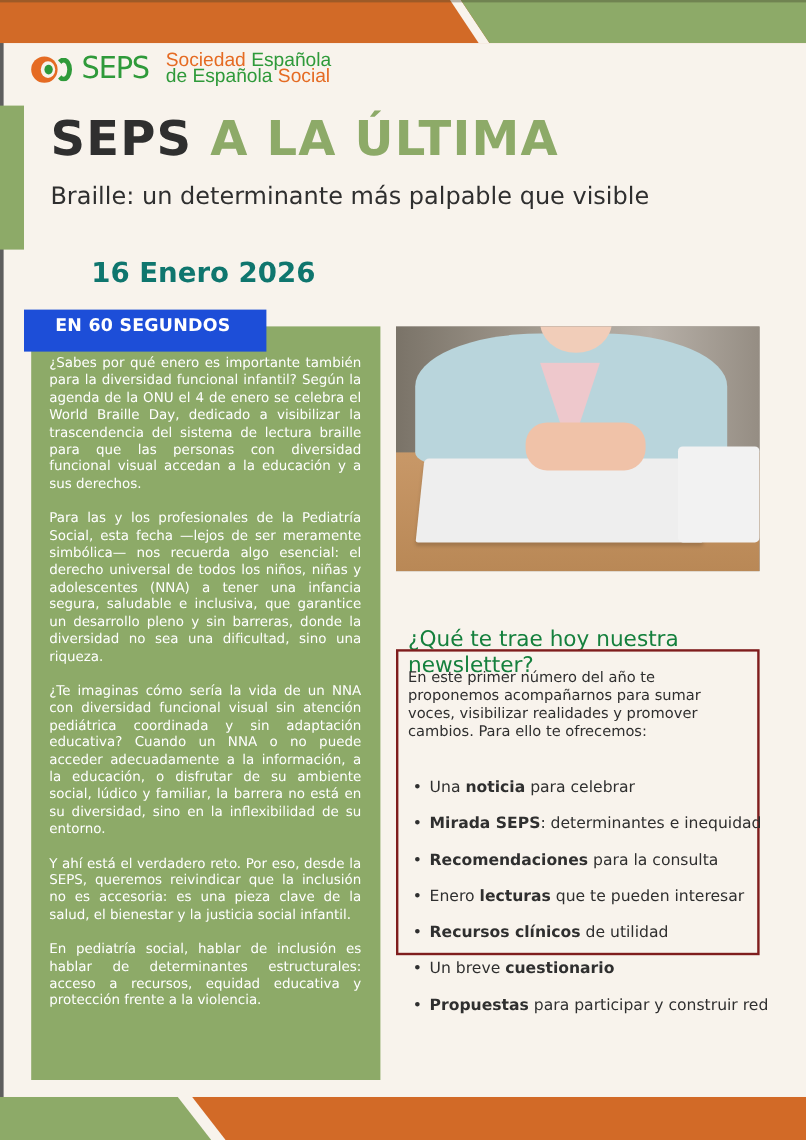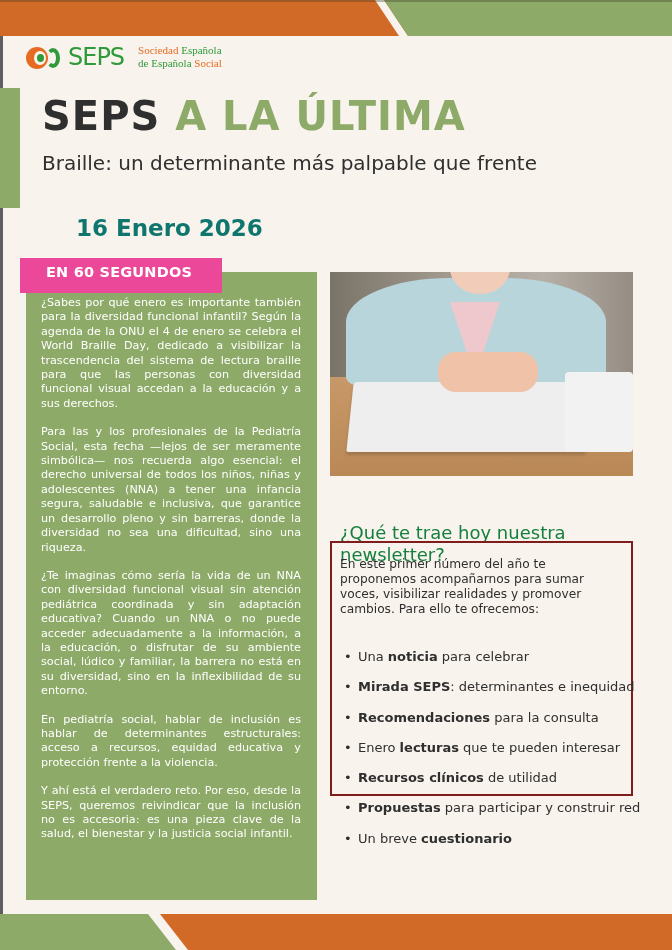--- a/index.html
+++ b/index.html
@@ -32,37 +32,37 @@
     .logo { position: absolute; left: 24px; top: 42px; display: flex; align-items: center; }
     .logo-mark { width: 42px; height: 30px; position: relative; }
     .logo-mark .o1 { position: absolute; left: 2px; top: 5px; width: 22px; height: 22px; border-radius: 50%; background: #e56b23; }
     .logo-mark .o2 { position: absolute; left: 10px; top: 9px; width: 12px; height: 14px; border-radius: 50%; background: #f8f3ec; }
     .logo-mark .o3 { position: absolute; left: 13px; top: 12px; width: 7px; height: 8px; border-radius: 50%; background: #2f9a3a; }
     .logo-mark .o4 { position: absolute; left: 22px; top: 6px; width: 14px; height: 20px; border-radius: 50%; border: 4px solid #2f9a3a; border-left-color: transparent; }
     .logo-word {
       font-family: "DejaVu Sans", sans-serif; font-size: 24px; color: #2f9a3a; letter-spacing: -1px;
       margin-left: 2px; transform: scaleY(1.05); font-weight: normal;
     }
-    .logo-text { margin-left: 14px; line-height: 13px; font-family: Liberation Serif, serif; font-size: 11px; }
+    .logo-text { margin-left: 14px; line-height: 13px; font-family: Liberation Sans, sans-serif; font-size: 16px; }
     .logo-text .or { color: #e56b23; }
     .logo-text .gr { color: #2f9a3a; }
 
     
     .accent-bar { position: absolute; left: 0; top: 88px; width: 20px; height: 120px; background: #8daa68; }
 
     .title { position: absolute; left: 42px; top: 93px; font-size: 40px; letter-spacing: 1px; font-family: "DejaVu Sans", sans-serif; font-weight: bold; }
     .title .dark { color: #2f2f2f; }
     .title .green { color: #8daa68; }
     .subtitle { position: absolute; left: 42px; top: 151px; font-size: 20px; color: #2f2f2f; }
     .date { position: absolute; left: 48px; top: 215px; font-size: 23px; font-weight: bold; color: #0f766e; margin-left: 28px; }
 
     
     .green-box { position: absolute; left: 26px; top: 272px; width: 291px; height: 628px; background: #8daa68; }
     .sixty-label {
-      position: absolute; left: 20px; top: 258px; width: 202px; height: 35px; background: #ec4899;
+      position: absolute; left: 20px; top: 258px; width: 202px; height: 35px; background: #1d4ed8;
       color: #fff; font-weight: bold; font-size: 14.5px; padding: 6px 0 0 26px; letter-spacing: 0.2px;
     }
     .left-text { position: absolute; left: 41px; top: 296px; width: 260px; color: #ffffff; font-size: 11.2px; line-height: 14.4px; text-align: justify; }
     .left-text p { margin-bottom: 14px; }
 
     
     .photo { position: absolute; left: 330px; top: 272px; width: 303px; height: 204px; overflow: hidden; background: #8c8479; }
     .photo .wall { position: absolute; left:0; top:0; width:100%; height: 120px; background: linear-gradient(90deg,#7a7368 0%,#a39b90 40%,#b7b0a8 70%,#958d83 100%); }
     .photo .table { position: absolute; left:0; top: 105px; width:100%; height: 99px; background: linear-gradient(180deg,#c89868 0%,#b98856 100%); }
     .photo .sweater { position: absolute; left: 16px; top: 6px; width: 260px; height: 110px; border-radius: 40% 40% 10% 10%; background: #b9d5dc; }
@@ -110,31 +110,31 @@
     <div><span class="gr">de Española</span> <span class="or">Social</span></div>
   </div>
 </div>
 
 <div class="accent-bar"></div>
 
 <h1 class="title">
   <span class="dark">SEPS</span>
   <span class="green">A LA ÚLTIMA</span>
 </h1>
-<div class="subtitle">Braille: un determinante más palpable que frente</div>
+<div class="subtitle">Braille: un determinante más palpable que visible</div>
 <div class="date">16 Enero 2026</div>
 
 <div class="green-box"></div>
 <div class="sixty-label">EN 60 SEGUNDOS</div>
 <div class="left-text">
   <p>¿Sabes por qué enero es importante también para la diversidad funcional infantil? Según la agenda de la ONU el 4 de enero se celebra el World Braille Day, dedicado a visibilizar la trascendencia del sistema de lectura braille para que las personas con diversidad funcional visual accedan a la educación y a sus derechos.</p>
   <p>Para las y los profesionales de la Pediatría Social, esta fecha —lejos de ser meramente simbólica— nos recuerda algo esencial: el derecho universal de todos los niños, niñas y adolescentes (NNA) a tener una infancia segura, saludable e inclusiva, que garantice un desarrollo pleno y sin barreras, donde la diversidad no sea una dificultad, sino una riqueza.</p>
   <p>¿Te imaginas cómo sería la vida de un NNA con diversidad funcional visual  sin atención pediátrica coordinada y sin adaptación educativa? Cuando un NNA o no puede acceder adecuadamente a la información, a la educación, o disfrutar de su ambiente social, lúdico y familiar, la barrera no está en su diversidad, sino en la inflexibilidad de su entorno.</p>
+  <p>Y ahí está el verdadero reto. Por eso, desde la SEPS, queremos reivindicar que la inclusión no es accesoria: es una pieza clave de la salud, el bienestar y la justicia social infantil.</p>
   <p>En pediatría social, hablar de inclusión es hablar de determinantes estructurales: acceso a recursos, equidad educativa y protección frente a la violencia.</p>
-  <p>Y ahí está el verdadero reto. Por eso, desde la SEPS, queremos reivindicar que la inclusión no es accesoria: es una pieza clave de la salud, el bienestar y la justicia social infantil.</p>
 </div>
 
 <div class="photo" title="Niña leyendo un libro en braille con las manos sobre la mesa">
   <div class="wall"></div>
   <div class="table"></div>
   <div class="sweater"></div>
   <div class="shirt"></div>
   <div class="face"></div>
   <div class="book"></div>
   <div class="book2"></div>
@@ -144,21 +144,21 @@
 <div class="news-heading">¿Qué te trae hoy nuestra newsletter?</div>
 
 <div class="news-box">
   <div class="news-intro">En este primer número del año te proponemos acompañarnos para sumar voces, visibilizar realidades y promover cambios. Para ello te ofrecemos:</div>
   <ul class="news-list">
     <li><span>Una </span><b>noticia</b><span> para celebrar</span></li>
     <li><span></span><b>Mirada SEPS</b><span>: determinantes e inequidad</span></li>
     <li><span></span><b>Recomendaciones</b><span> para la consulta</span></li>
     <li><span>Enero </span><b>lecturas</b><span> que te pueden interesar</span></li>
     <li><span></span><b>Recursos clínicos</b><span> de utilidad</span></li>
+    <li><span>Un breve </span><b>cuestionario</b><span></span></li>
     <li><span></span><b>Propuestas</b><span> para participar y construir red</span></li>
-    <li><span>Un breve </span><b>cuestionario</b><span></span></li>
   </ul>
 </div>
 
 <div class="bottom-stripe">
   <div class="green"></div>
     <div class="orange"></div>
 </div>
 
 </body></html>

